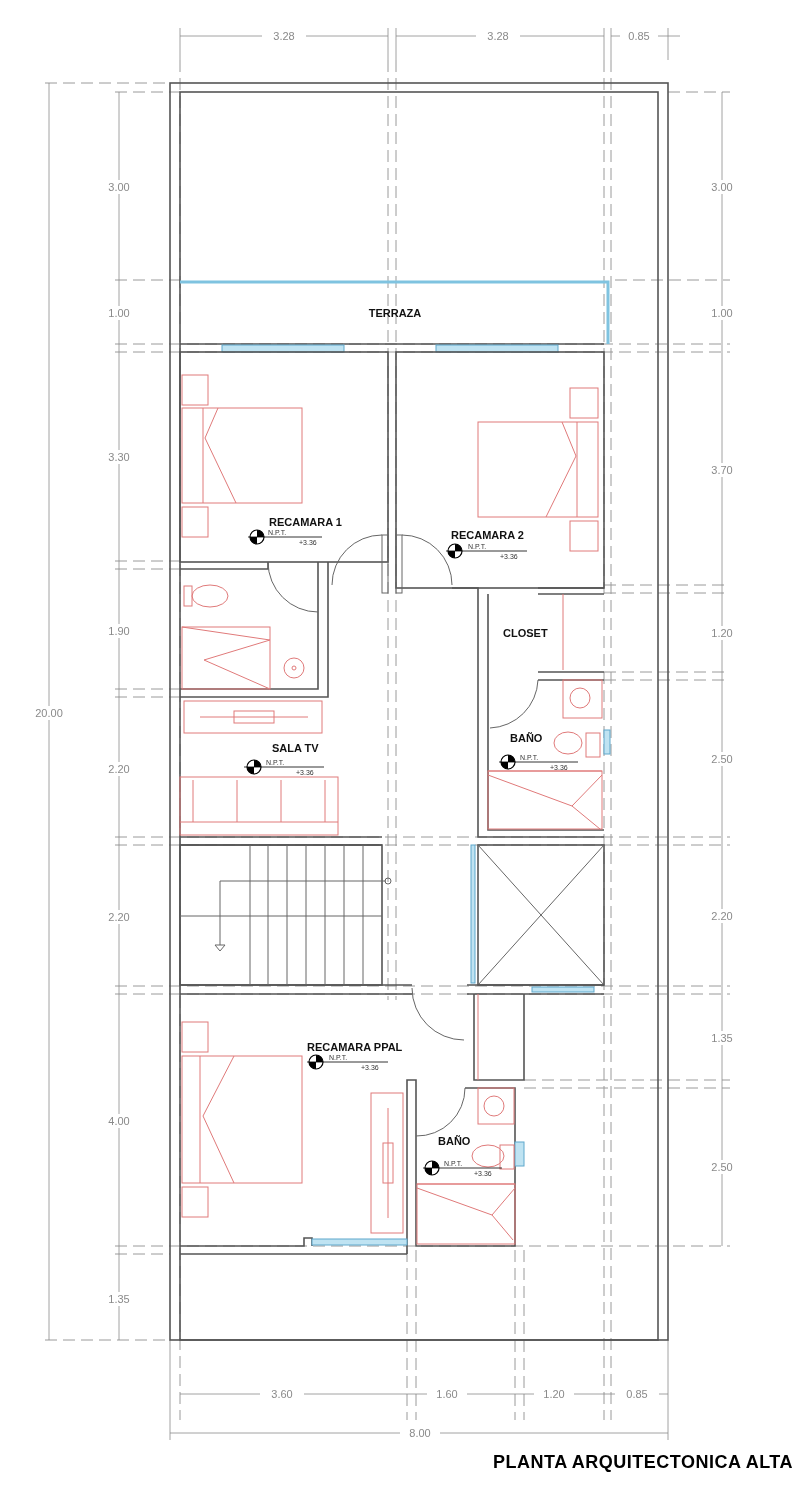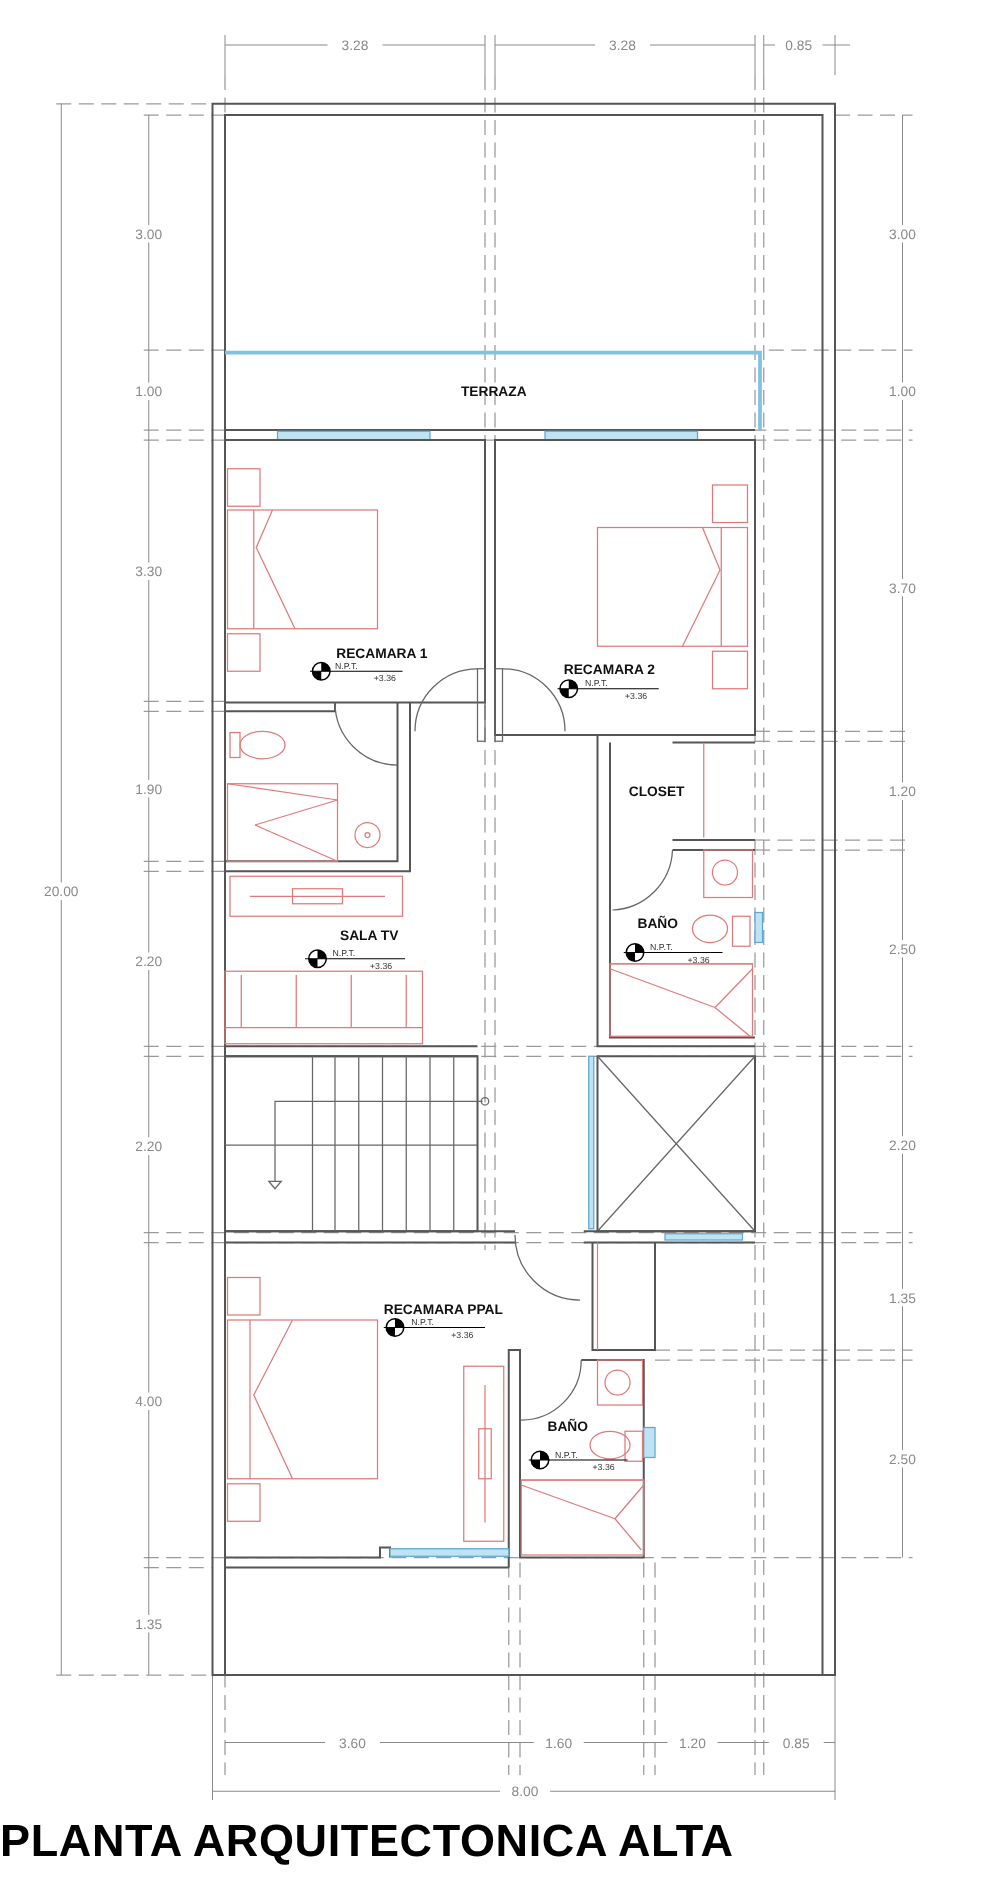--- a/index.html
+++ b/index.html
@@ -1,22 +1,22 @@
 <!DOCTYPE html>
 <html><head>
 <meta charset="utf-8">
 <style>
   html, body { margin: 0; padding: 0; background: #ffffff; }
   body { width: 793px; height: 1509px; position: relative; overflow: hidden; font-family: "Liberation Sans", sans-serif; }
   #plan { position: absolute; left: 0; top: 0; width: 793px; height: 1509px; }
   .dim { font-family: "Liberation Sans", sans-serif; font-size: 11px; fill: #8a8a8a; }
   .room { font-family: "Liberation Sans", sans-serif; font-size: 11px; font-weight: bold; fill: #111; }
   .npt { font-family: "Liberation Sans", sans-serif; font-size: 7px; fill: #333; }
-  .title { position: absolute; left: 0; width: 793px; top: 1452px; text-align: left;
-           font-family: "Liberation Sans", sans-serif; font-weight: bold; font-size: 36px; color: #000; letter-spacing: 0.5px; }
+  .title { position: absolute; left: 0; width: 793px; top: 1452px; text-align: right;
+           font-family: "Liberation Sans", sans-serif; font-weight: bold; font-size: 18px; color: #000; letter-spacing: 0.5px; }
   .wall { fill: none; stroke: #555; stroke-width: 1.6; }
   .thin { fill: none; stroke: #666; stroke-width: 1; }
   .dash { fill: none; stroke: #9a9a9a; stroke-width: 1; stroke-dasharray: 12 6; }
   .dimline { stroke: #8a8a8a; stroke-width: 0.8; }
   .furn { fill: none; stroke: #e07a7a; stroke-width: 1; }
   .glass { fill: #bfe3f2; stroke: #5fa8cc; stroke-width: 1; }
   .glassline { stroke: #7fc3e0; stroke-width: 3; fill: none; }
 </style>
 </head>
 <body>

